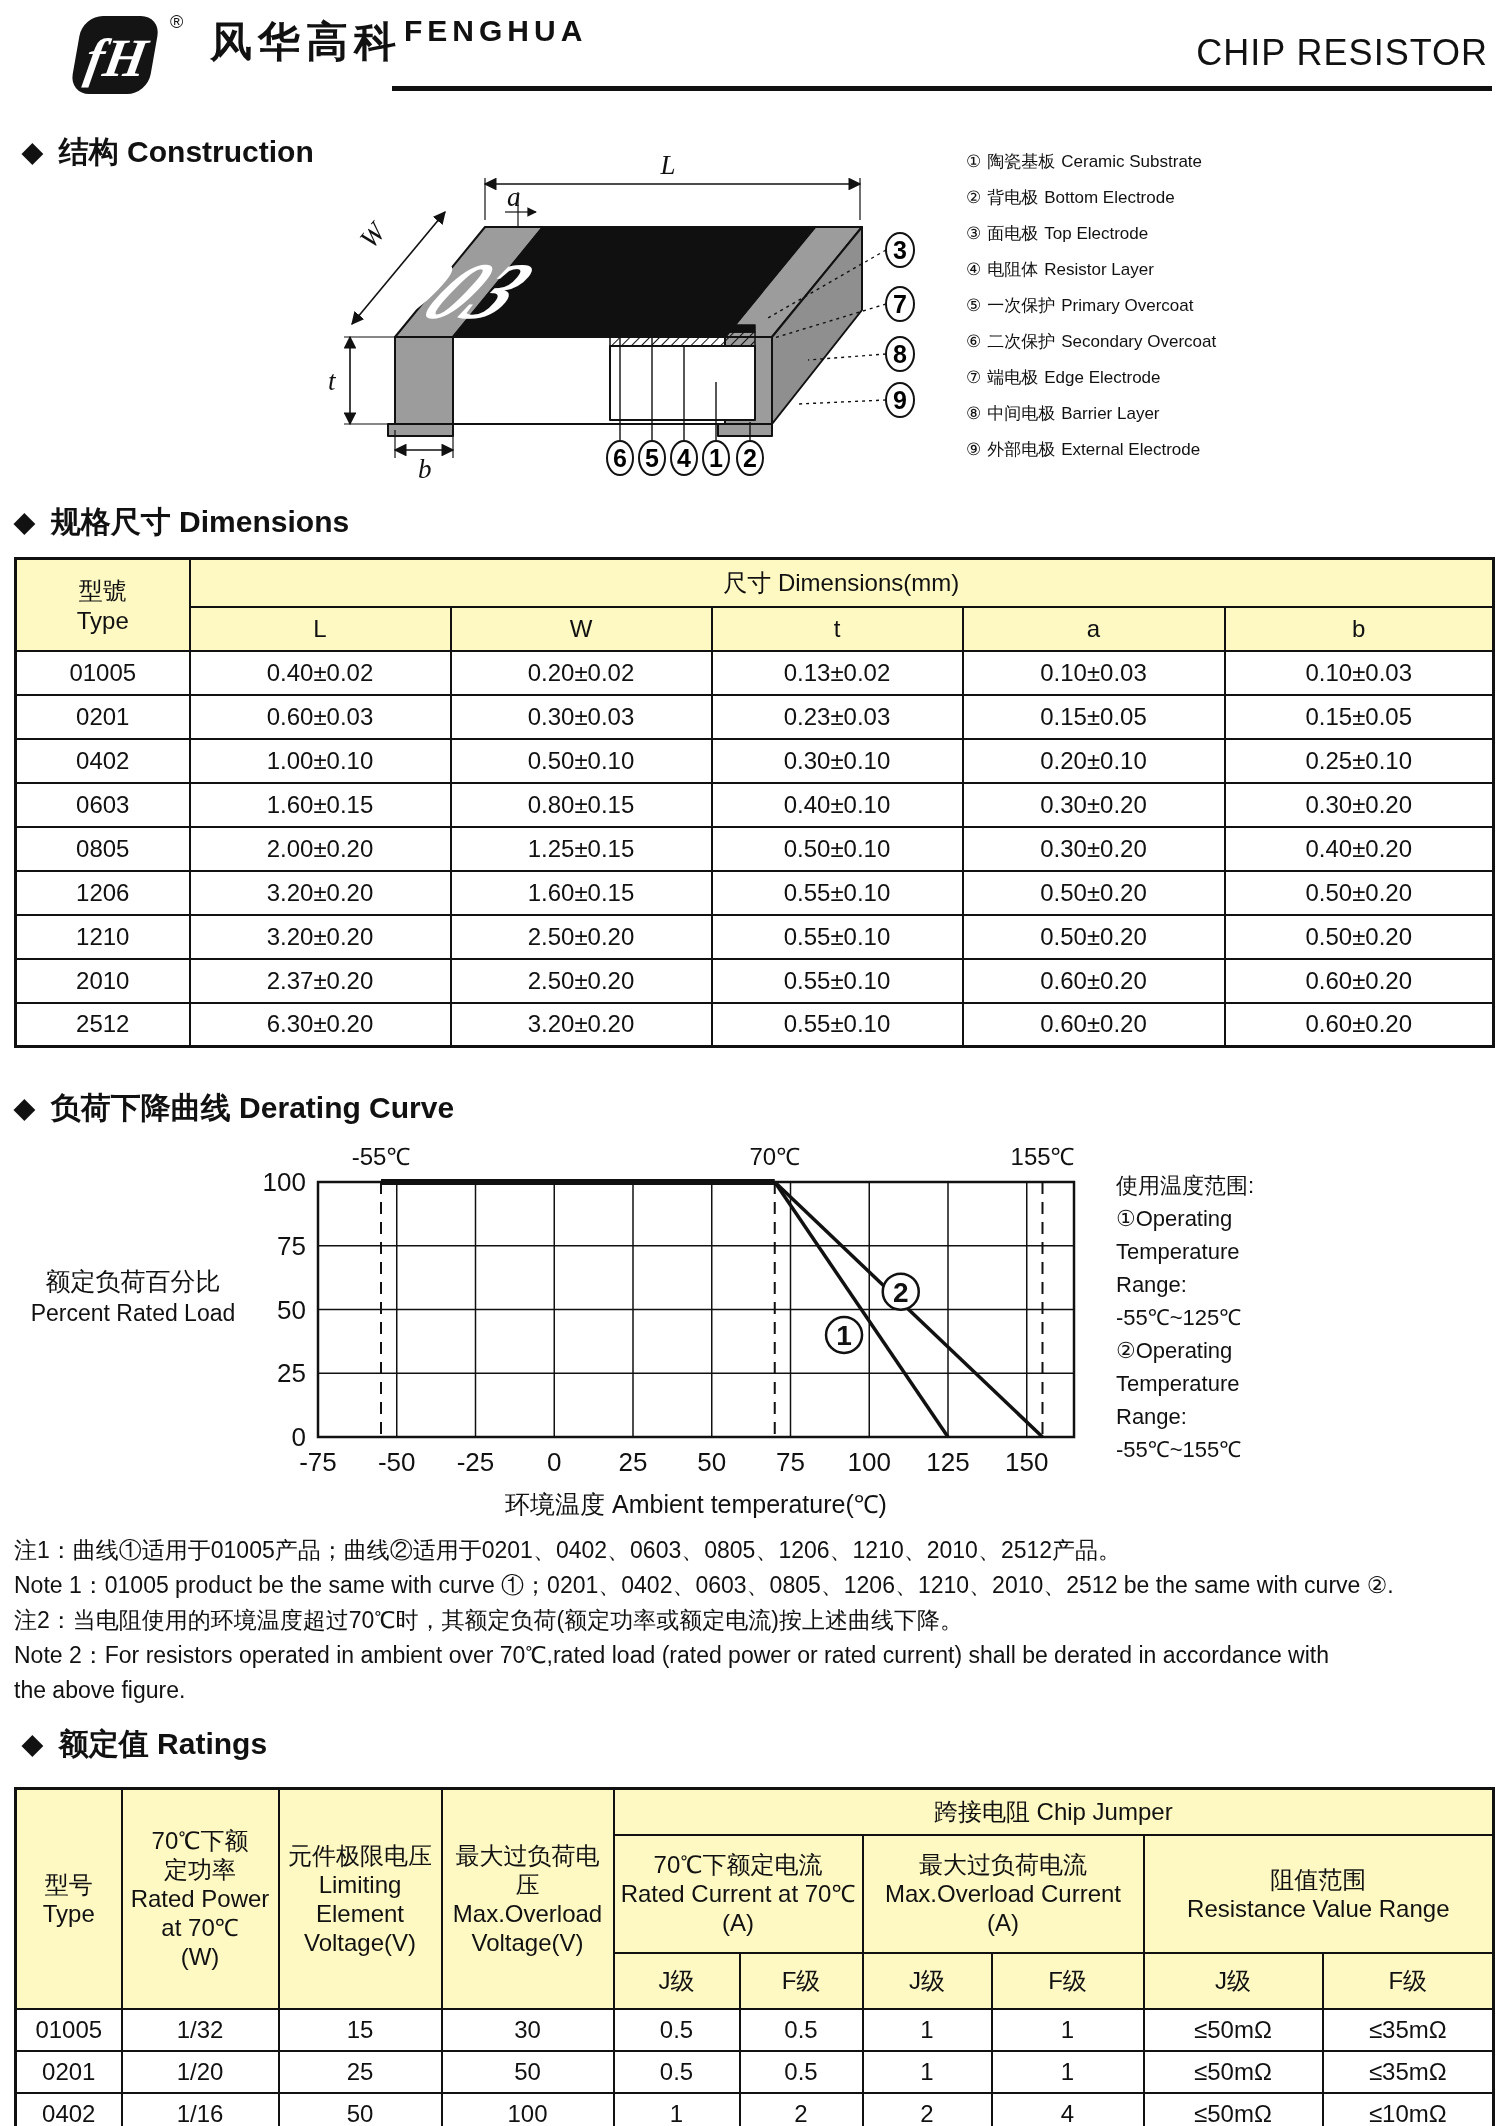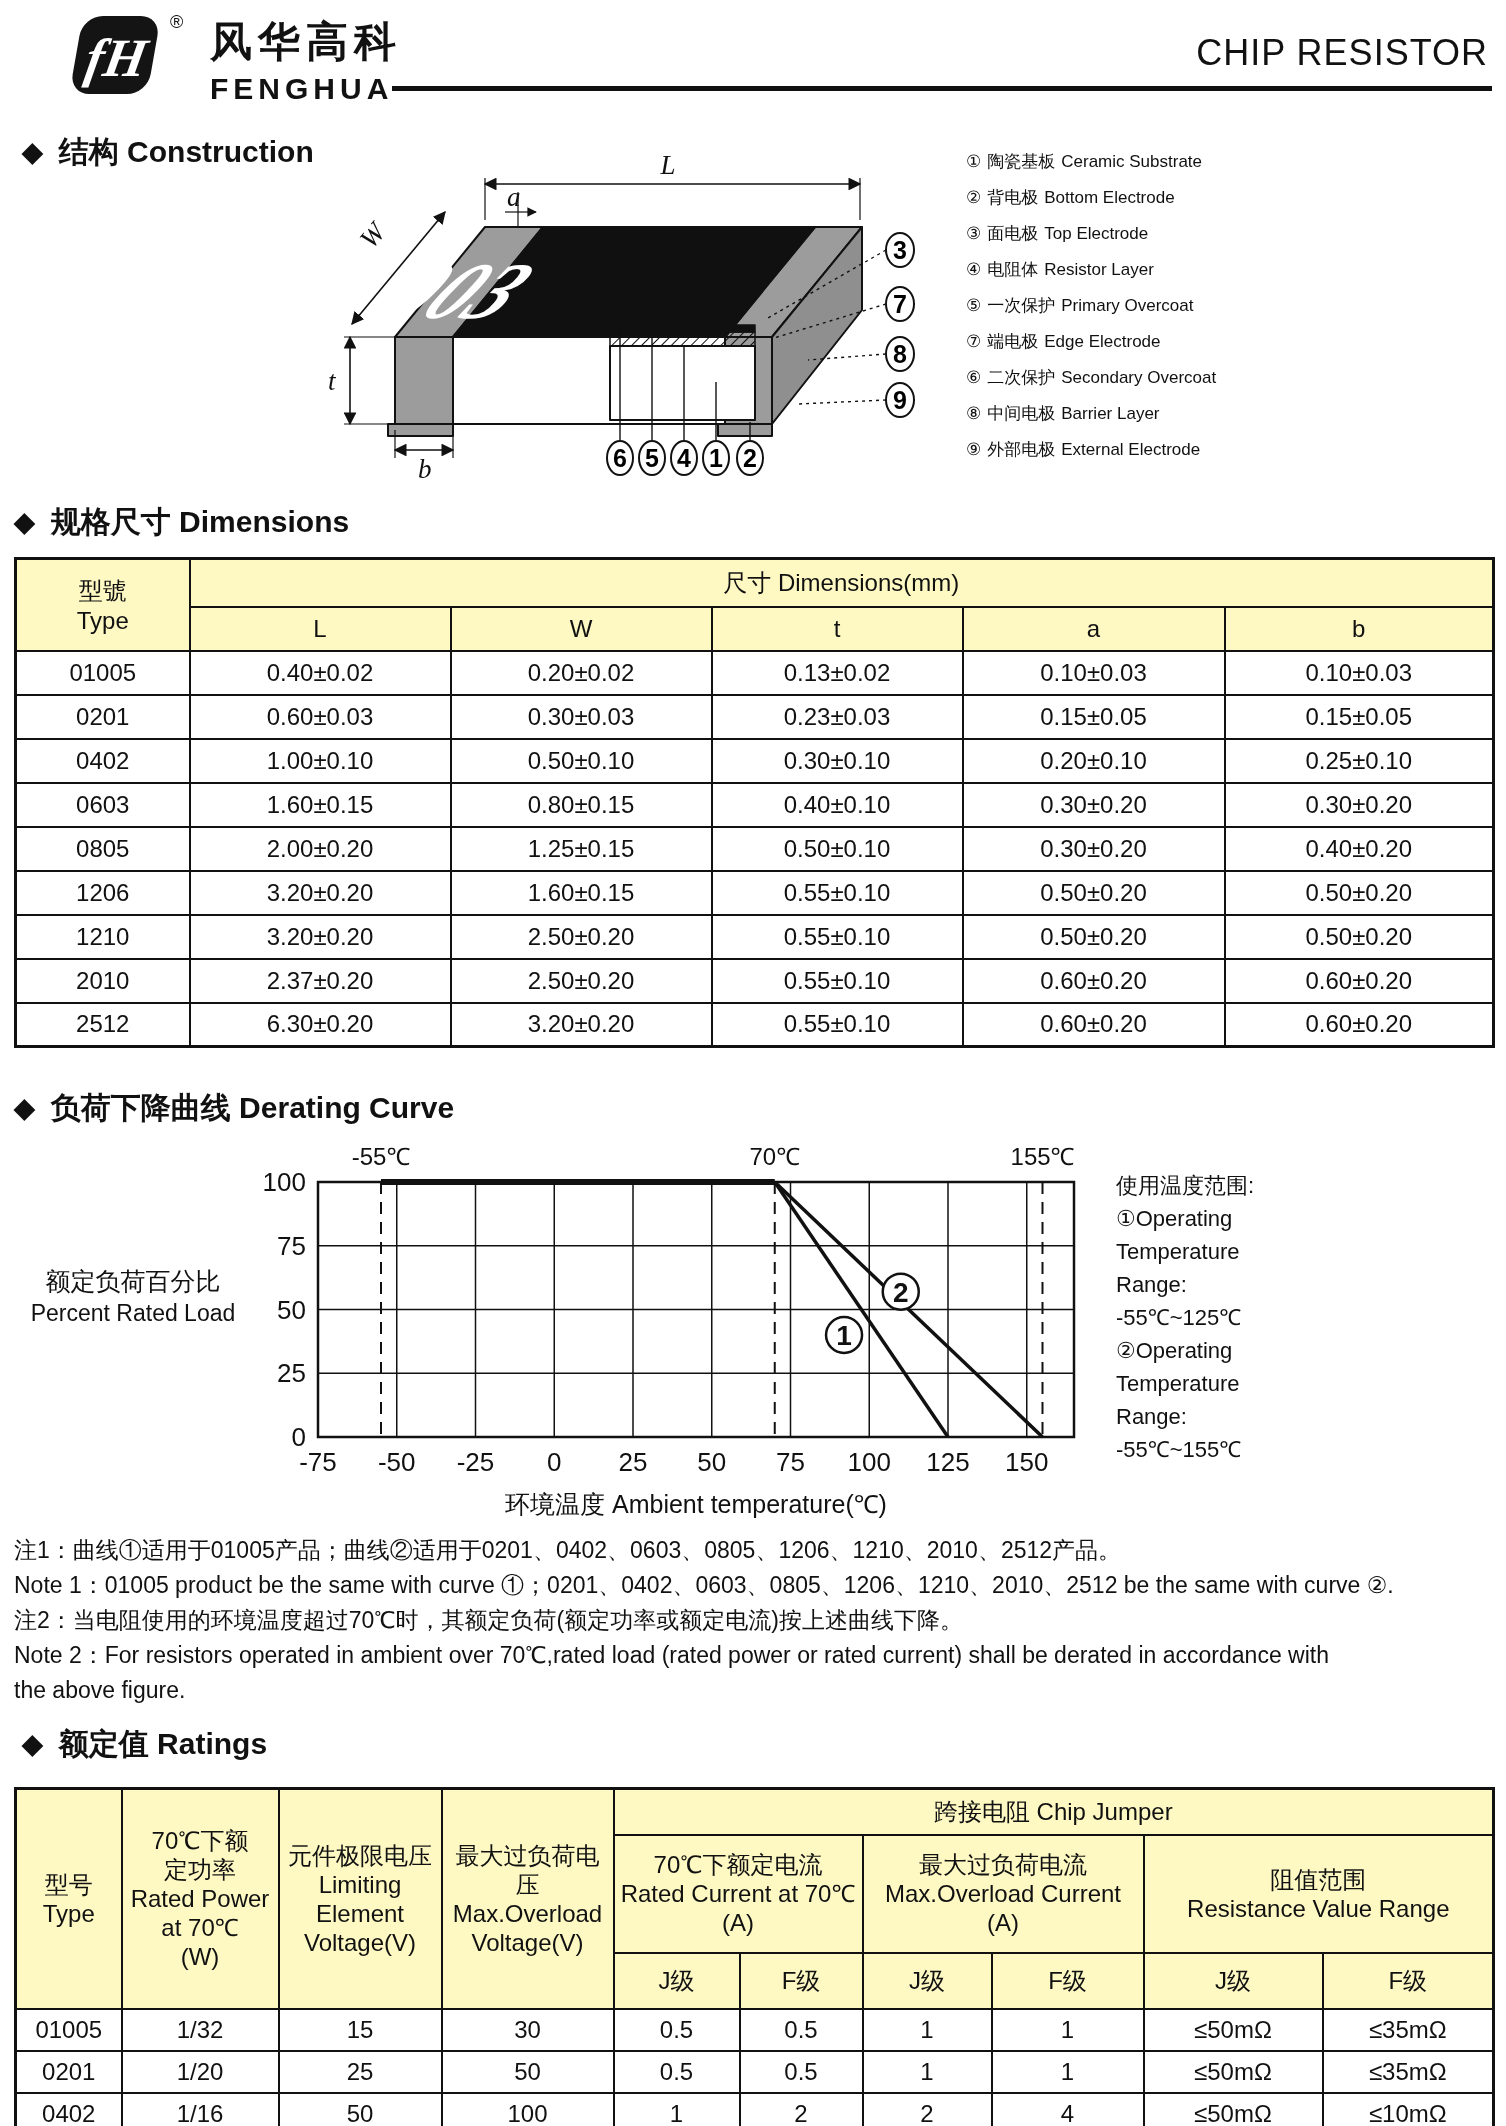--- a/index.html
+++ b/index.html
@@ -3,21 +3,21 @@
 <meta charset="utf-8">
 <style>
   * { box-sizing: border-box; margin: 0; padding: 0; }
   body { background:#e8e8e8; font-family:"Liberation Sans", sans-serif; color:#111; }
   .page { width:1506px; height:2126px; background:#fff; position:relative; overflow:hidden;
           padding:0 14px; margin:0 auto; }
 
   
   .hdr { position:relative; height:104px; }
   .logo-wrap { display:flex; gap:16px; padding:10px 0 0 48px; align-items:flex-start; }
-  .brand-txt { display:flex; flex-direction:column; gap:2px; padding-top:4px; }
+  .brand-txt { display:flex; flex-direction:row; gap:2px; padding-top:4px;text-align:center; }
   .brand-cn { font-size:42px; font-weight:bold; letter-spacing:6px; }
   .brand-en { font-size:30px; font-weight:bold; letter-spacing:5px; }
   .chip-title { position:absolute; right:4px; top:32px; font-size:36px; letter-spacing:1px; }
   .hdr-line { position:absolute; left:378px; right:0; top:86px; height:5px; background:#111; }
 
   
   .sec-head { display:flex; align-items:center; gap:16px; font-size:30px; font-weight:bold; }
   .diamond { font-size:27px; line-height:1; }
 
   
@@ -170,22 +170,22 @@
         <text x="450" y="335" text-anchor="middle">2</text>
       </g>
     </svg>
 
     <div class="legend" id="legend">
         <div class="legend-item"><span>①</span><span>陶瓷基板</span><span>Ceramic Substrate</span></div>
         <div class="legend-item"><span>②</span><span>背电极</span><span>Bottom Electrode</span></div>
         <div class="legend-item"><span>③</span><span>面电极</span><span>Top Electrode</span></div>
         <div class="legend-item"><span>④</span><span>电阻体</span><span>Resistor Layer</span></div>
         <div class="legend-item"><span>⑤</span><span>一次保护</span><span>Primary Overcoat</span></div>
+        <div class="legend-item"><span>⑥</span><span>二次保护</span><span>Secondary Overcoat</span></div>
         <div class="legend-item"><span>⑦</span><span>端电极</span><span>Edge Electrode</span></div>
-        <div class="legend-item"><span>⑥</span><span>二次保护</span><span>Secondary Overcoat</span></div>
         <div class="legend-item"><span>⑧</span><span>中间电极</span><span>Barrier Layer</span></div>
         <div class="legend-item"><span>⑨</span><span>外部电极</span><span>External Electrode</span></div>
       </div>
   </div>
 
   <div class="sec-dimensions">
     <div class="sec-head">
       <span class="diamond">◆</span>
       <span>规格尺寸 Dimensions</span>
     </div>

